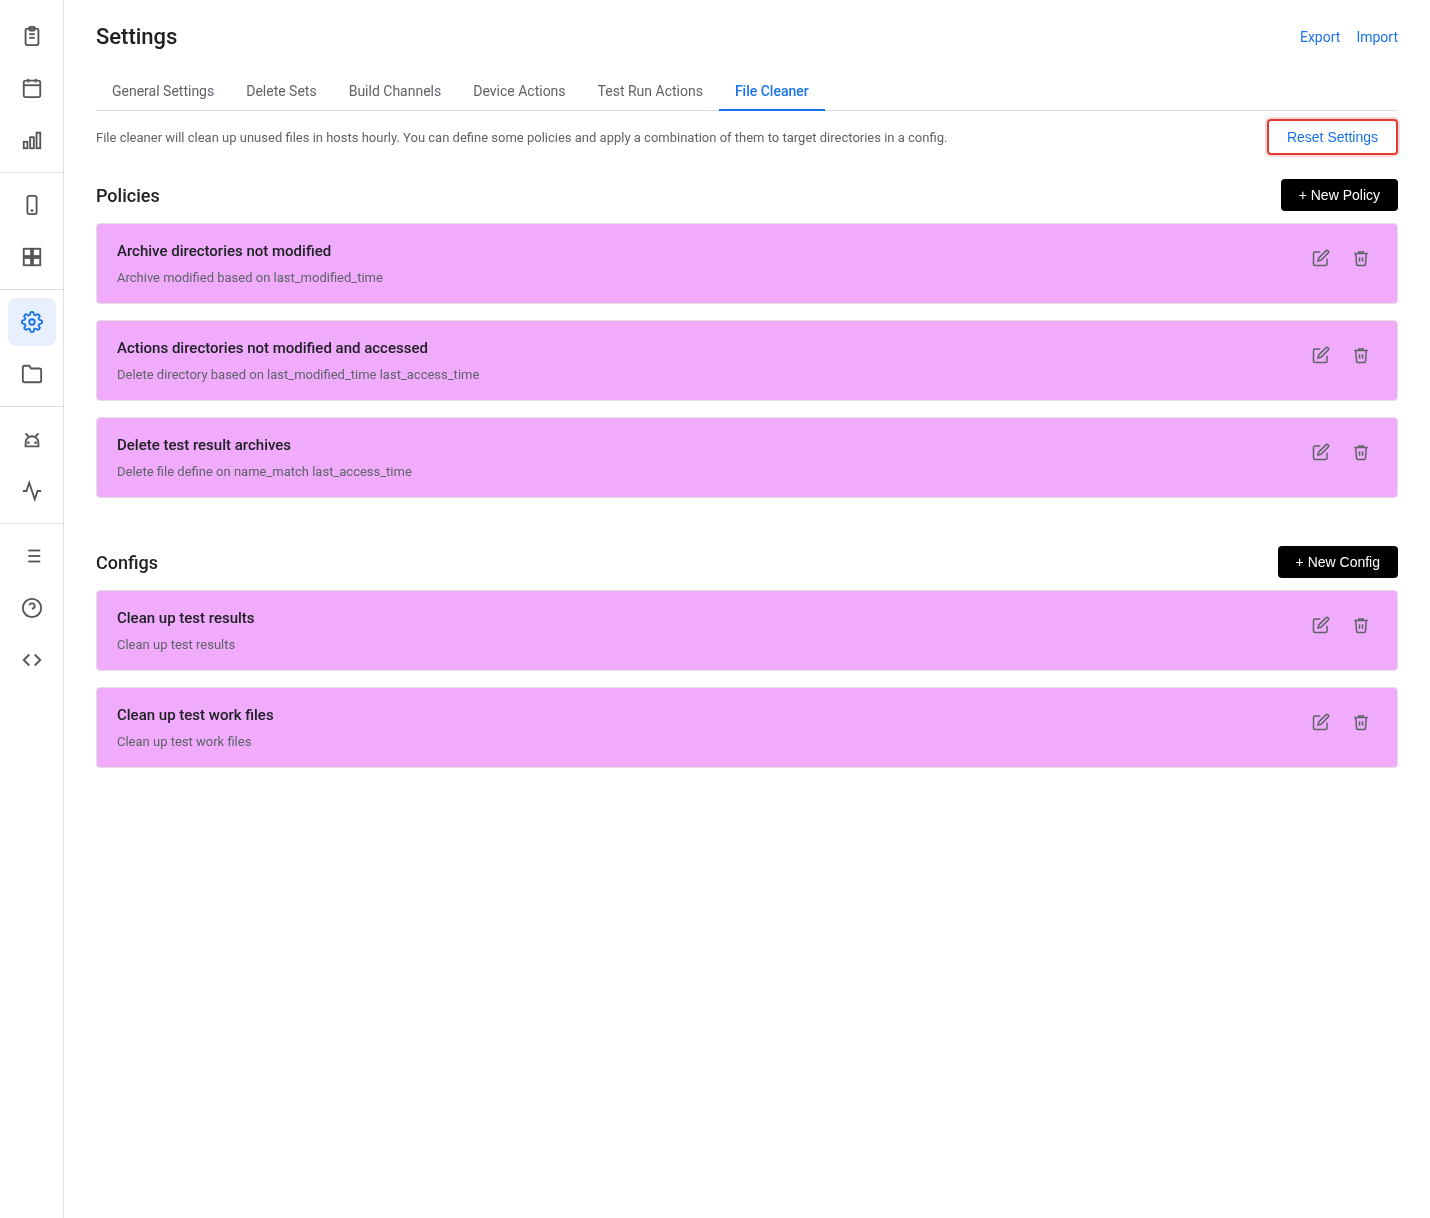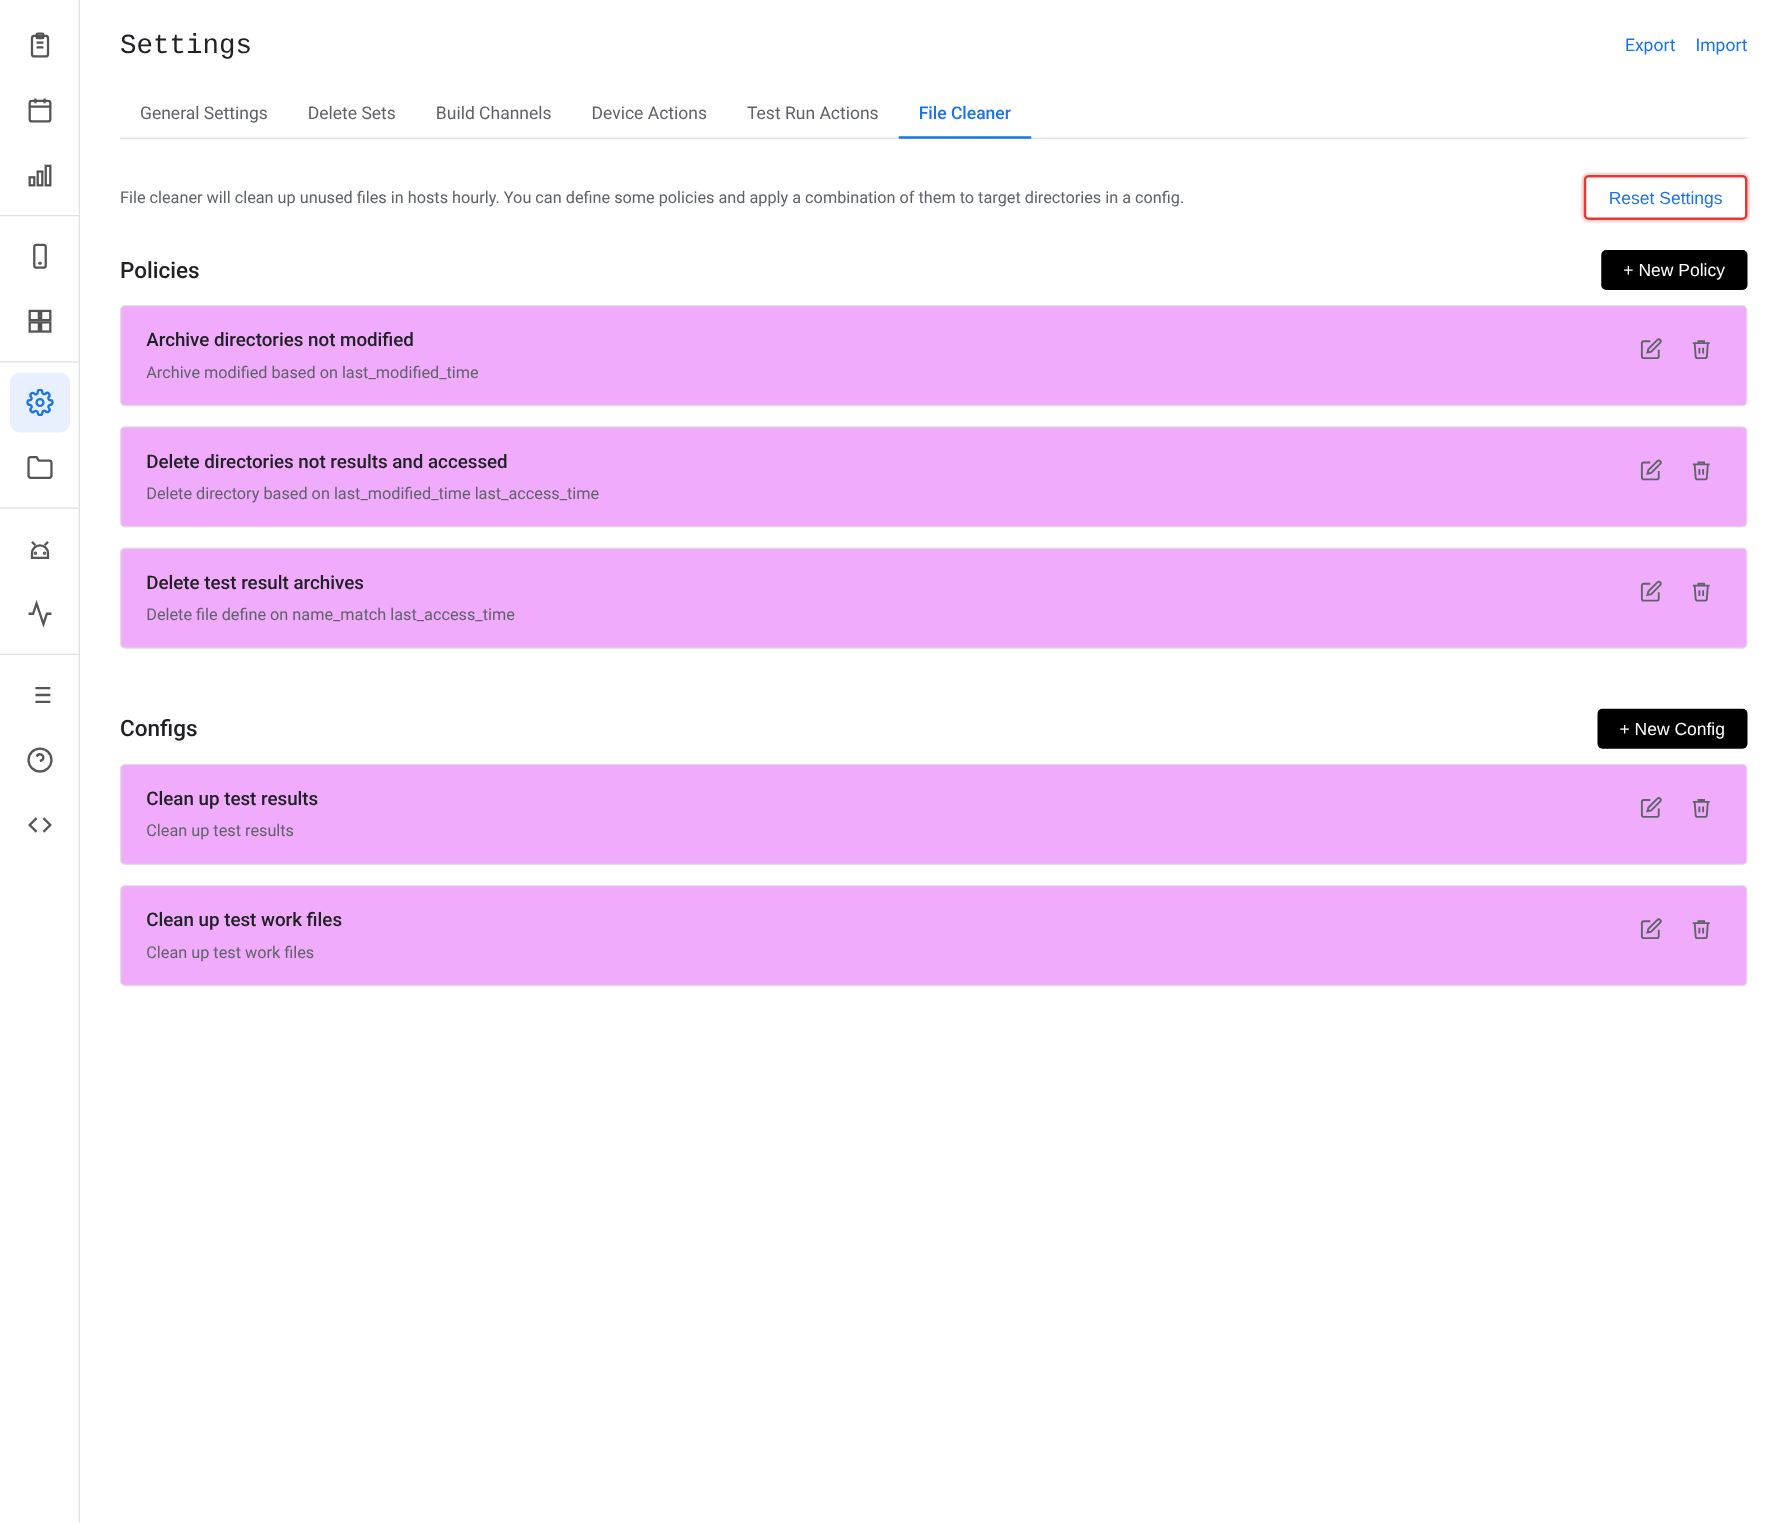--- a/index.html
+++ b/index.html
@@ -43,38 +43,37 @@
     .header {
       display: flex;
       justify-content: space-between;
       align-items: center;
       margin-bottom: 24px;
     }
     .page-title {
       font-size: 22px;
       font-weight: 500;
       color: #202124;
-      font-family: Liberation Mono, monospace;
     }
     .header-actions {
       display: flex;
       gap: 16px;
     }
     .header-link {
       color: #1a73e8;
       cursor: pointer;
       font-size: 14px;
       text-decoration: none;
     }
 
     
     .tabs {
       display: flex;
       border-bottom: 1px solid #e0e0e0;
-      margin-bottom: 29px;
+      margin-bottom: 8px;
     }
     .tab {
       padding: 10px 16px;
       font-size: 14px;
       color: #5f6368;
       cursor: pointer;
       border-bottom: 2px solid transparent;
       margin-bottom: -1px;
       white-space: nowrap;
     }
@@ -324,21 +323,21 @@
               <path d="M10 11v6"></path>
               <path d="M14 11v6"></path>
               <path d="M9 6V4h6v2"></path>
             </svg>
         </button>
       </div>
     </div>
 
     <div class="card">
       <div class="card-content">
-        <div class="card-title">Delete directories not results and accessed</div>
+        <div class="card-title">Actions directories not modified and accessed</div>
         <div class="card-subtitle">Delete directory based on last_modified_time last_access_time</div>
       </div>
       <div class="card-actions">
         <button class="icon-btn" title="Edit">
           <svg width="18" height="18" viewBox="0 0 24 24" fill="none" stroke="currentColor" stroke-width="2">
               <path d="M11 4H4a2 2 0 0 0-2 2v14a2 2 0 0 0 2 2h14a2 2 0 0 0 2-2v-7"></path>
               <path d="M18.5 2.5a2.121 2.121 0 0 1 3 3L12 15l-4 1 1-4 9.5-9.5z"></path>
             </svg>
         </button>
         <button class="icon-btn" title="Delete">

